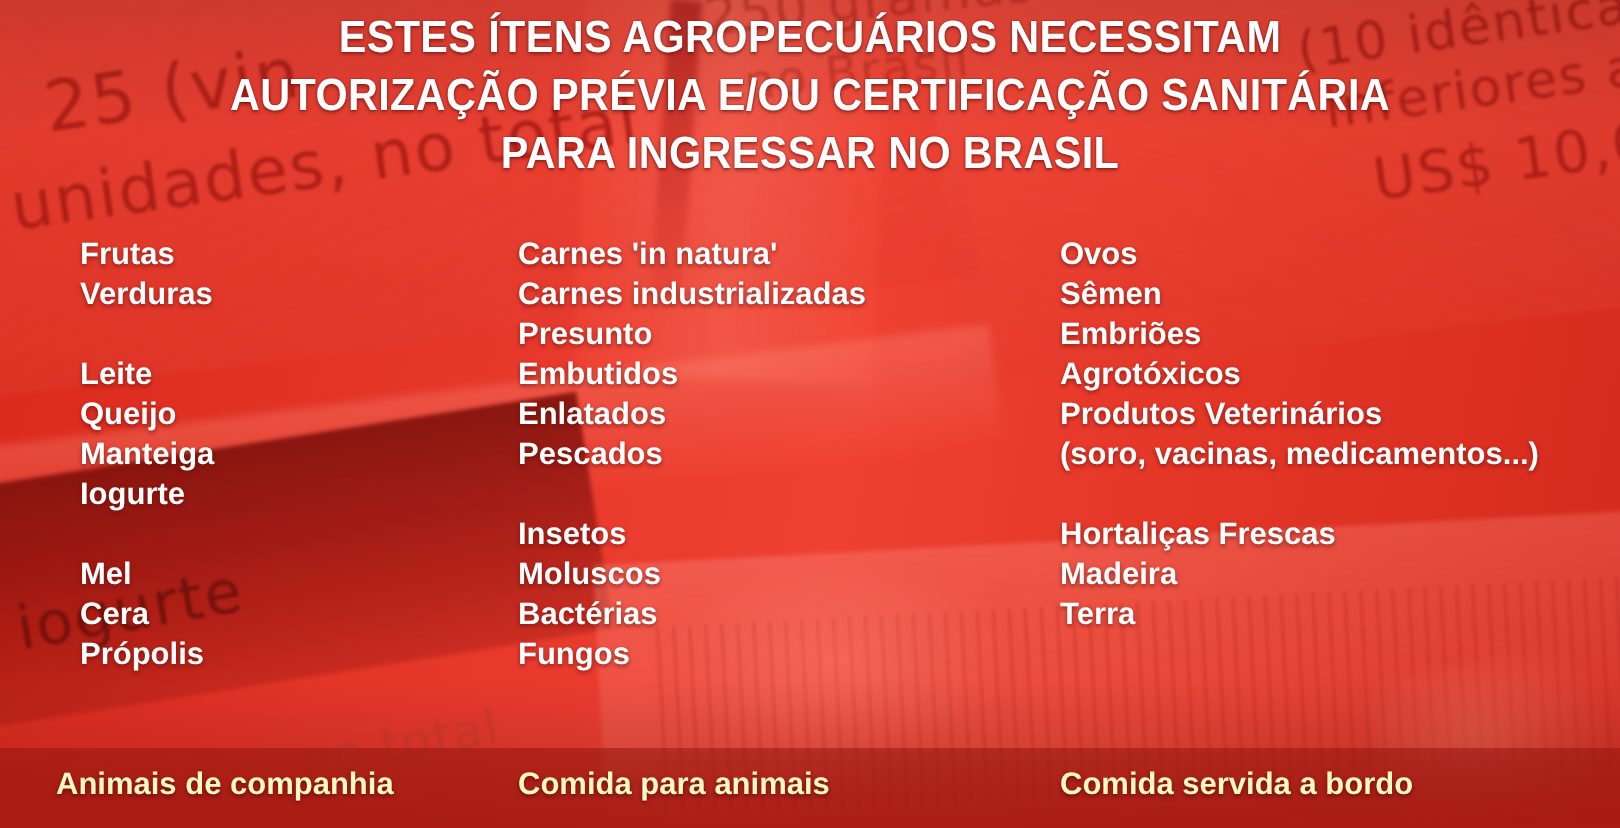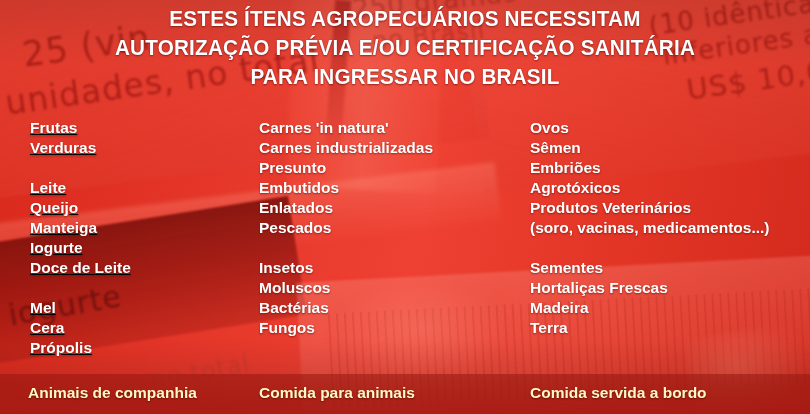--- a/index.html
+++ b/index.html
@@ -150,21 +150,21 @@
     text-shadow: 0 1px 2px rgba(90,8,4,0.55), 0 0 1px rgba(90,8,4,0.6);
   }
 
   .columns {
     position: absolute;
     left: 0; right: 0; top: 118px;
     height: 255px;
     z-index: 5;
   }
   .col { position: absolute; top: 0; }
-  .col-1 { left: 30px;  width: 225px; text-decoration: underline; }
+  .col-1 { left: 40px;  width: 225px; }
   .col-2 { left: 259px; width: 265px; }
   .col-3 { left: 530px; width: 275px; }
 
   .item {
     color: #ffffff;
     font-family: "Liberation Sans", sans-serif;
     font-weight: bold;
     font-size: 15.5px;
     line-height: 20px;
     white-space: nowrap;
@@ -239,21 +239,20 @@
 
   <div class="columns">
     <div class="col col-1">
         <div class="item">Frutas</div>
         <div class="item">Verduras</div>
         <div class="spacer"></div>
         <div class="item">Leite</div>
         <div class="item">Queijo</div>
         <div class="item">Manteiga</div>
         <div class="item">Iogurte</div>
-        <div class="item">Doce de Leite</div>
         <div class="spacer"></div>
         <div class="item">Mel</div>
         <div class="item">Cera</div>
         <div class="item">Própolis</div>
       </div>
     <div class="col col-2">
         <div class="item">Carnes 'in natura'</div>
         <div class="item">Carnes industrializadas</div>
         <div class="item">Presunto</div>
         <div class="item">Embutidos</div>
@@ -266,21 +265,20 @@
         <div class="item">Fungos</div>
       </div>
     <div class="col col-3">
         <div class="item">Ovos</div>
         <div class="item">Sêmen</div>
         <div class="item">Embriões</div>
         <div class="item">Agrotóxicos</div>
         <div class="item">Produtos Veterinários</div>
         <div class="item">(soro, vacinas, medicamentos...)</div>
         <div class="spacer"></div>
-        <div class="item">Sementes</div>
         <div class="item">Hortaliças Frescas</div>
         <div class="item">Madeira</div>
         <div class="item">Terra</div>
       </div>
   </div>
 
   <div class="bottom-row">
     <div class="bottom-item bottom-1">Animais de companhia</div>
     <div class="bottom-item bottom-2">Comida para animais</div>
     <div class="bottom-item bottom-3">Comida servida a bordo</div>

